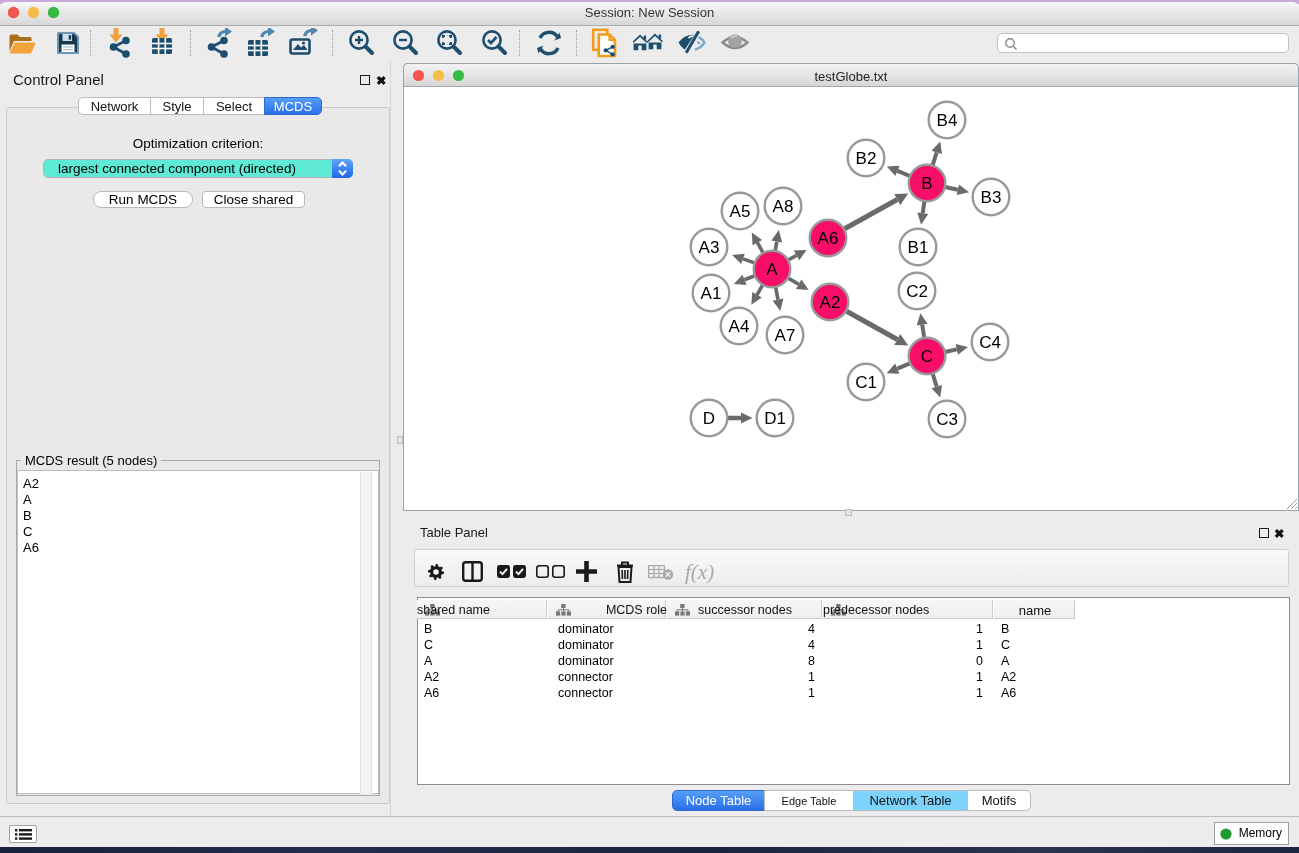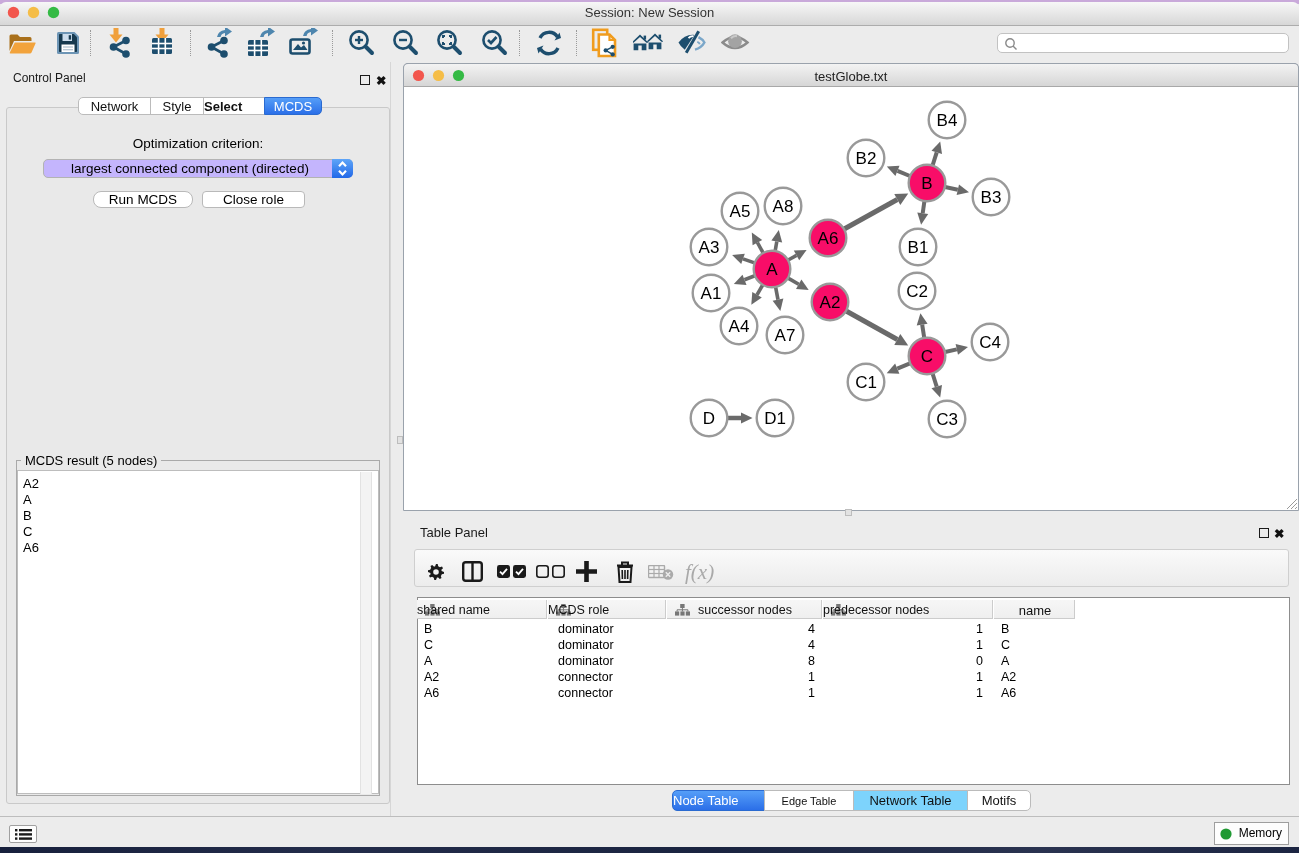--- a/index.html
+++ b/index.html
@@ -159,39 +159,39 @@
     <circle cx="14" cy="13.2" r="6.9" fill="#a3a3a3"></circle>
     <path d="M10 10.2 Q12.5 7.6 16 8.2" fill="none" stroke="#c9c9c9" stroke-width="2"></path>
   </svg>
 <div class="abs" style="left:997px;top:33px;width:292px;height:20px;background:#fff;border:1px solid #c2c2c2;border-radius:5px">
 <svg style="position:absolute;left:6px;top:3px" width="14" height="14" viewBox="0 0 14 14">
       <circle cx="6" cy="6" r="4.2" fill="none" stroke="#8a8a8a" stroke-width="1.4"></circle>
       <line x1="9" y1="9" x2="12.5" y2="12.5" stroke="#8a8a8a" stroke-width="1.4"></line>
     </svg>
   </div>
 
-<div class="abs" style="left:13px;top:71px;font-size:12px;color:#1a1a1a">Control Panel</div>
+<div class="abs" style="left:13px;top:71px;font-size:15px;color:#1a1a1a">Control Panel</div>
 <div class="abs" style="left:360px;top:74.5px">
     <div style="width:10px;height:10px;border:1.5px solid #1a1a1a"></div>
   </div>
 <div class="abs" style="left:376px;top:72.5px;font-size:12.5px;font-weight:bold;color:#111">✖</div>
 <div class="abs" style="left:6px;top:107px;width:384px;height:697px;background:#e9e9e9;border:1px solid #c9c9c9;border-radius:3px"></div>
 <div style="position:absolute;left:78px;top:97px;width:73px;height:18px;border-radius:5px 0 0 5px;background:#fff;color:#111;border:1px solid #bbb;font-size:13px;font-weight:500;text-align:center;line-height:17px">Network</div>
 <div style="position:absolute;left:150px;top:97px;width:54px;height:18px;border-radius:0;background:#fff;color:#111;border:1px solid #bbb;font-size:13px;font-weight:500;text-align:center;line-height:17px">Style</div>
-<div style="position:absolute;left:203px;top:97px;width:62px;height:18px;border-radius:0;background:#fff;color:#111;border:1px solid #bbb;font-size:13px;font-weight:700;text-align:left;line-height:17px">Select</div>
+<div style="position:absolute;left:203px;top:97px;width:62px;height:18px;border-radius:0;background:#fff;color:#111;border:1px solid #bbb;font-size:13px;font-weight:400;text-align:center;line-height:17px">Select</div>
 <div style="position:absolute;left:264px;top:97px;width:58px;height:18px;border-radius:0 5px 5px 0;background:linear-gradient(#559ef8,#2b6fe8);color:#fff;border:1px solid #2a6ad0;font-size:13px;font-weight:500;text-align:center;line-height:17px">MCDS</div>
 <div class="abs" style="left:0;top:136px;width:396px;text-align:center;font-size:13.5px">Optimization criterion:</div>
-<div class="abs" style="left:43px;top:159px;width:310px;height:19px;background:#c4b5fd;border:1px solid #b3b3b3;border-radius:5px;font-size:13.5px;line-height:18px;padding-left:27px">largest connected component (directed)
+<div class="abs" style="left:43px;top:159px;width:310px;height:19px;background:#5eead4;border:1px solid #b3b3b3;border-radius:5px;font-size:13.5px;line-height:18px;padding-left:14px">largest connected component (directed)
 <div style="position:absolute;right:-1px;top:-1px;width:21px;height:19px;border-radius:0 5px 5px 0;background:linear-gradient(#5ea5f8,#2168e8)">
 <svg width="21" height="19" viewBox="0 0 21 19">
         <path d="M7 7.2 L10.5 3.6 L14 7.2" fill="none" stroke="#fff" stroke-width="2.2"></path>
         <path d="M7 11.8 L10.5 15.4 L14 11.8" fill="none" stroke="#fff" stroke-width="2.2"></path>
       </svg></div></div>
 <div class="abs" style="left:93px;top:191px;width:100px;height:17px;background:#fff;border:1px solid #b9b9b9;border-radius:8px;font-size:13.5px;text-align:center;line-height:16px">Run MCDS</div>
-<div class="abs" style="left:202px;top:191px;width:103px;height:17px;background:#fff;border:1px solid #b9b9b9;border-radius:4px;font-size:13.5px;text-align:center;line-height:16px">Close role</div>
+<div class="abs" style="left:202px;top:191px;width:103px;height:17px;background:#fff;border:1px solid #b9b9b9;border-radius:4px;font-size:13.5px;text-align:center;line-height:16px">Close shared</div>
 
 <div class="abs" style="left:16px;top:460px;width:364px;height:336px;border:1px solid #a9a9a9"></div>
 <div class="abs" style="left:21px;top:453px;background:#e9e9e9;padding:0 4px;font-size:13px">MCDS result (5 nodes)</div>
 <div class="abs" style="left:17px;top:470px;width:362px;height:324px;background:#fff;border:1px solid #bdbdbd;font-size:13px;padding:5px 0 0 5px">
     <div style="height:16px">A2</div>
     <div style="height:16px">A</div>
     <div style="height:16px">B</div>
     <div style="height:16px">C</div>
     <div style="height:16px">A6</div>
 <div style="position:absolute;right:6px;top:1px;width:12px;height:322px;background:#f3f3f3;border-left:1px solid #e2e2e2;border-right:1px solid #e2e2e2"></div>
@@ -374,21 +374,21 @@
       <rect x="5.4" y="7.4" width="4.2" height="4.2"></rect>
       <rect x="10.8" y="7.4" width="4.2" height="4.2"></rect>
     </g>
     <g stroke="#777" stroke-width="1">
       <line x1="7.4" y1="4" x2="7.4" y2="7.4"></line>
       <line x1="2.1" y1="5.8" x2="12.9" y2="5.8"></line>
       <line x1="2.1" y1="5.8" x2="2.1" y2="7.4"></line>
       <line x1="12.9" y1="5.8" x2="12.9" y2="7.4"></line>
     </g>
   </svg>
-<div style="position:absolute;left:548px;top:603px;width:119px;text-align:left;font-size:12.5px;color:#111">MCDS role</div>
+<div style="position:absolute;left:548px;top:603px;width:119px;text-align:right;font-size:12.5px;color:#111">MCDS role</div>
 <div style="position:absolute;left:667px;top:600px;width:155px;height:19px;background:linear-gradient(#f6f6f6,#efefef);border-right:1px solid #cccccc;border-bottom:1px solid #cccccc"></div>
 <svg style="position:absolute;left:675px;top:604px" width="15" height="12" viewBox="0 0 15 12">
     <g fill="#777">
       <rect x="5.2" y="0" width="4.4" height="4"></rect>
       <rect x="0" y="7.4" width="4.2" height="4.2"></rect>
       <rect x="5.4" y="7.4" width="4.2" height="4.2"></rect>
       <rect x="10.8" y="7.4" width="4.2" height="4.2"></rect>
     </g>
     <g stroke="#777" stroke-width="1">
       <line x1="7.4" y1="4" x2="7.4" y2="7.4"></line>
@@ -434,21 +434,21 @@
 <div style="position:absolute;left:424px;top:670px;font-size:12.5px">A2</div>
 <div style="position:absolute;left:558px;top:670px;font-size:12.5px">connector</div>
 <div style="position:absolute;left:698px;top:670px;width:117px;text-align:right;font-size:12.5px">1</div>
 <div style="position:absolute;left:860px;top:670px;width:123px;text-align:right;font-size:12.5px">1</div>
 <div style="position:absolute;left:1001px;top:670px;font-size:12.5px">A2</div>
 <div style="position:absolute;left:424px;top:686px;font-size:12.5px">A6</div>
 <div style="position:absolute;left:558px;top:686px;font-size:12.5px">connector</div>
 <div style="position:absolute;left:698px;top:686px;width:117px;text-align:right;font-size:12.5px">1</div>
 <div style="position:absolute;left:860px;top:686px;width:123px;text-align:right;font-size:12.5px">1</div>
 <div style="position:absolute;left:1001px;top:686px;font-size:12.5px">A6</div>
-<div style="position:absolute;left:672px;top:790px;width:93px;height:21px;border-radius:5px 0 0 5px;background:linear-gradient(#559ef8,#2b6fe8);color:#fff;border:1px solid #2a6ad0;font-size:13px;line-height:20px">Node Table</div>
+<div style="position:absolute;left:672px;top:790px;width:93px;height:21px;border-radius:5px 0 0 5px;background:linear-gradient(#559ef8,#2b6fe8);color:#fff;border:1px solid #2a6ad0;font-size:13px;text-align:center;line-height:20px">Node Table</div>
 <div style="position:absolute;left:764px;top:790px;width:90px;height:21px;border-radius:0;background:#fff;color:#111;border:1px solid #bbb;font-size:11px;text-align:center;line-height:20px">Edge Table</div>
 <div style="position:absolute;left:853px;top:790px;width:115px;height:21px;border-radius:0;background:#7dd3fc;color:#111;border:1px solid #bbb;font-size:13px;text-align:center;line-height:20px">Network Table</div>
 <div style="position:absolute;left:967px;top:790px;width:64px;height:21px;border-radius:0 5px 5px 0;background:#fff;color:#111;border:1px solid #bbb;font-size:13px;text-align:center;line-height:20px">Motifs</div>
 
 <div class="abs" style="left:0;top:816px;width:1299px;height:31px;background:#ececec;border-top:1px solid #bdbdbd"></div>
 <div class="abs" style="left:9px;top:825px;width:28px;height:18px;background:#fdfdfd;border:1px solid #a0a0a0;border-radius:2px">
 <svg style="position:absolute;left:5px;top:3px" width="17" height="11" viewBox="0 0 17 11">
       <g fill="#1a1a1a">
         <rect x="0" y="0" width="2.4" height="2.4"></rect>
         <rect x="0" y="4.2" width="2.4" height="2.4"></rect>

